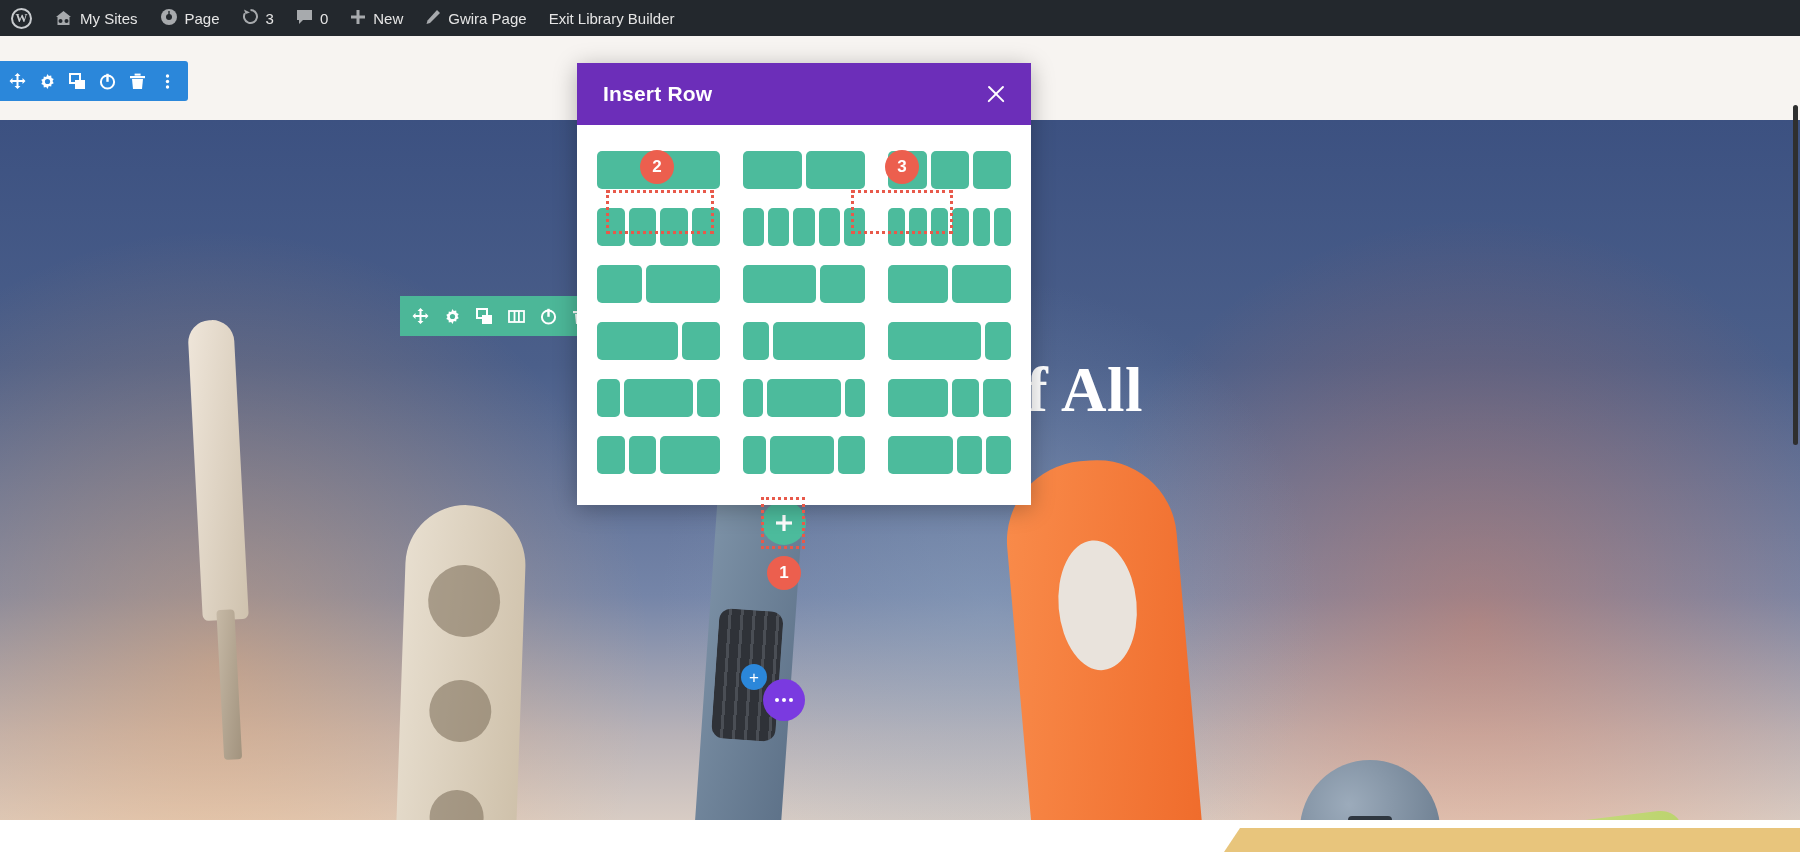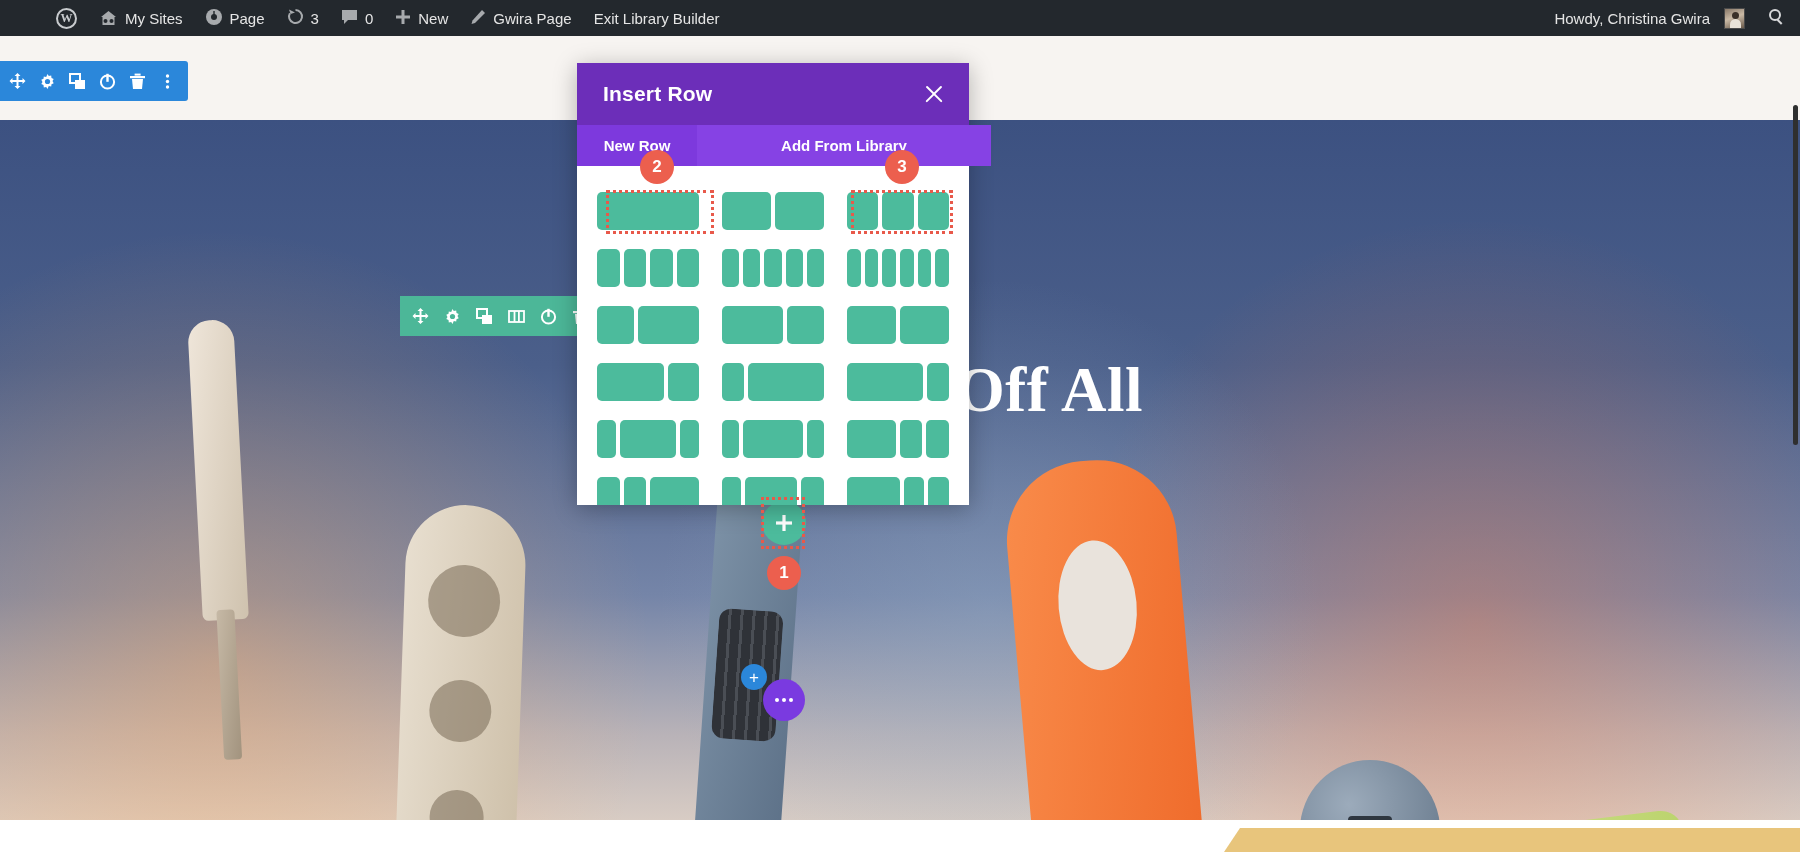--- a/index.html
+++ b/index.html
@@ -13,21 +13,21 @@
 
   
   .adminbar {
     position: absolute; top: 0; left: 0;
     width: 1800px; height: 36px;
     background: #23282d;
     display: flex; align-items: center;
     color: #c3c4c7; font-size: 15px;
     z-index: 200;
   }
-  .ab-left { display: flex; align-items: center; height: 36px; padding-left: 45px; }
+  .ab-left { display: flex; align-items: center; height: 36px; }
   .ab-right { margin-left: auto; display: flex; align-items: center; height: 36px; }
   .ab-item {
     display: flex; align-items: center; gap: 7px;
     height: 36px; padding: 0 11px;
     color: #e5e5e5; white-space: nowrap;
     font-size: 15px;
   }
   .ab-item .gl { font-size: 18px; line-height: 1; color: #a7aaad; display:inline-block; }
   .wp-logo-ic {
     width: 21px; height: 21px; border-radius: 50%;
@@ -179,21 +179,21 @@
     height: 40px; background: #4cb798;
     display: flex; align-items: center;
     padding: 0 4px;
     z-index: 30;
   }
   .row-toolbar .tb-btn { width: 32px; }
 
   
   .modal {
     position: absolute; top: 63px; left: 577px;
-    width: 392px; height: 442px;
+    width: 454px; height: 442px;
     background: #ffffff;
     box-shadow: 0 4px 22px rgba(0,0,0,0.28);
     z-index: 100;
     display: flex; flex-direction: column;
   }
   .modal-header {
     height: 62px; background: #6c2eb9;
     display: flex; align-items: center; justify-content: space-between;
     padding: 0 22px 0 26px;
   }
@@ -361,34 +361,20 @@
             </svg>
         </span>
         <span>Gwira Page</span>
       </div>
 
       <div class="ab-item">
         <span>Exit Library Builder</span>
       </div>
     </div>
 
-    <div class="ab-right">
-      <div class="ab-item">
-        <span>Howdy, Christina Gwira</span>
-        <span class="avatar-sq"></span>
-      </div>
-      <div class="ab-item ab-search">
-        <span class="gl">
-          <svg width="17" height="17" viewBox="0 0 17 17">
-              <circle cx="7" cy="7" r="5" stroke="#d6d7d9" stroke-width="2" fill="none"></circle>
-              <rect x="10.6" y="10.9" width="2" height="6" fill="#d6d7d9" transform="rotate(-45 11.6 13.9)"></rect>
-            </svg>
-        </span>
-      </div>
-    </div>
   </div>
 
   <div class="canvas">
 
     <div class="cream-strip"></div>
 
     <div class="hero">
       <div class="hero-bg"></div>
 
       <div class="tool t-screwdriver"></div>
@@ -498,24 +484,20 @@
         </svg>
     </div>
   </div>
 
   <div class="modal">
     <div class="modal-header">
       <div class="modal-title">Insert Row</div>
       <div class="modal-close"></div>
     </div>
 
-    <div class="modal-tabs">
-      <div class="mtab t1">New Row</div>
-      <div class="mtab t2">Add From Library</div>
-    </div>
 
     <div class="modal-body">
       <div class="layout-grid" id="layout-grid">
           <div class="layout-opt">
             <div class="col" style="flex: 100 0 0px;"></div>
           </div>
           <div class="layout-opt">
             <div class="col" style="flex: 50 0 0px;"></div>
             <div class="col" style="flex: 50 0 0px;"></div>
           </div>

